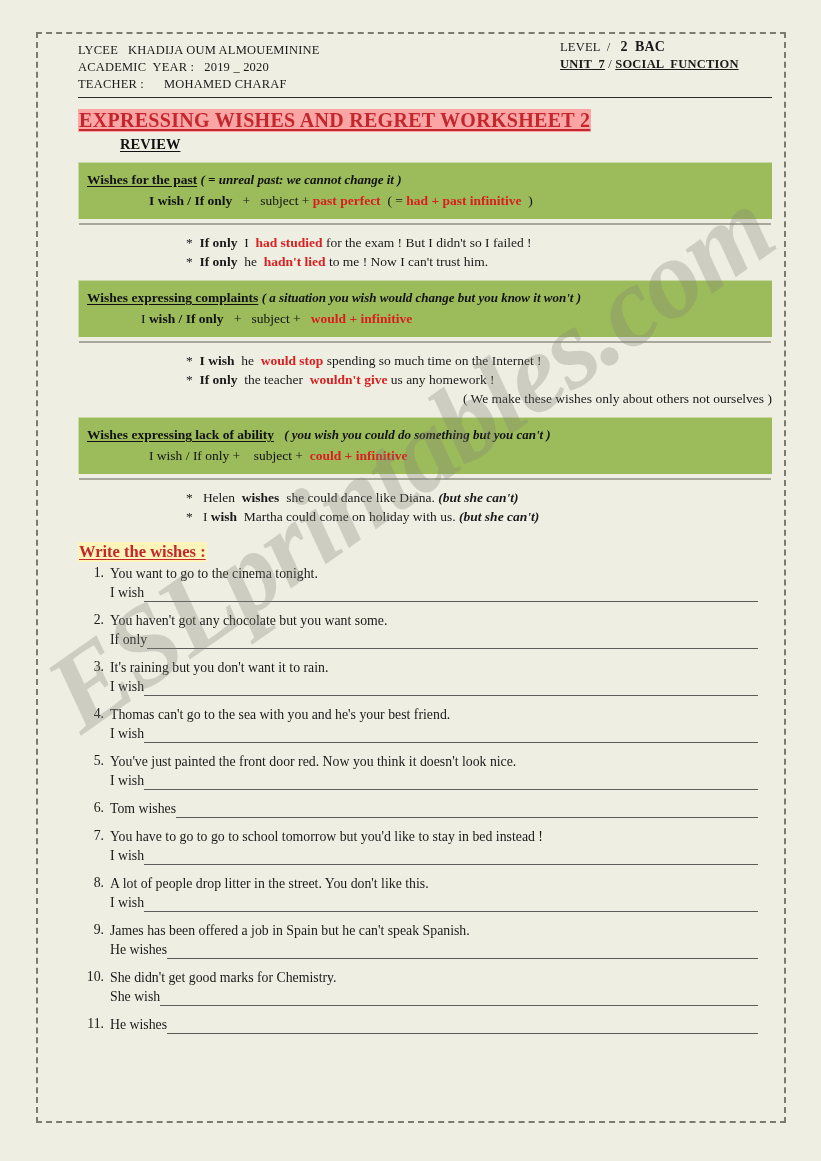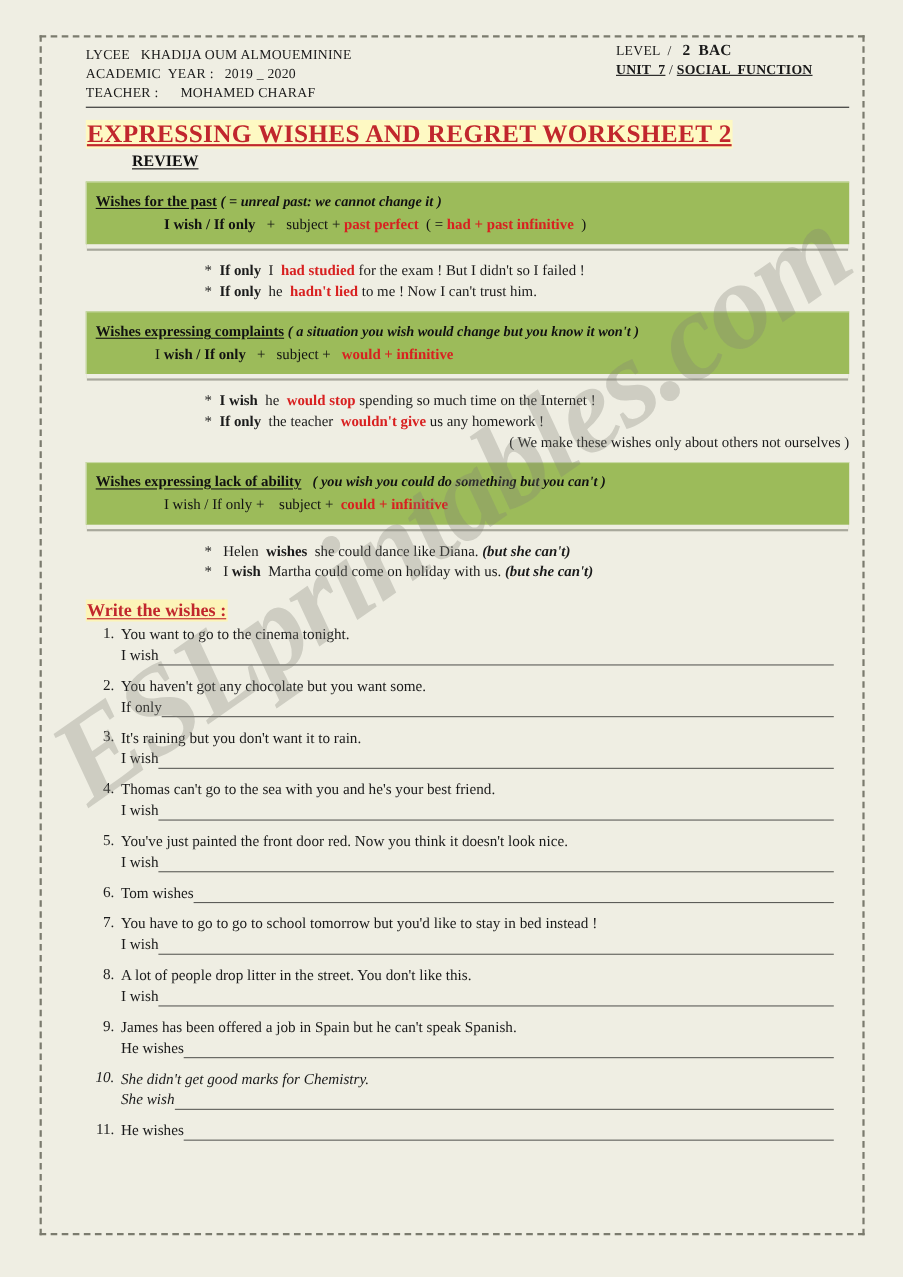--- a/index.html
+++ b/index.html
@@ -76,24 +76,24 @@
   .u { text-decoration: underline; }
   .hdr-rule {
     border-bottom: 1.6px solid #2a2a2a;
     margin-top: 3px;
     width: 100%;
   }
 
   
   .worksheet-title {
     margin-top: 11px;
-    font-size: 23px;
+    font-size: 20px;
     font-weight: bold;
     color: #c1272d;
-    background: #fef9c3;
+    background: #fca5a5;
     display: inline-block;
     text-decoration: underline;
     text-underline-offset: 2px;
     letter-spacing: 0.3px;
     padding: 0 1px;
   }
   .review-title {
     margin-top: 4px;
     margin-left: 42px;
     font-size: 14.5px;
@@ -195,21 +195,21 @@
     margin-top: 1px;
   }
   .ans-lead { white-space: nowrap; flex: 0 0 auto; }
   .ans-line {
     flex: 1 1 auto;
     border-bottom: 1.1px solid #5c5c58;
     height: 14px;
     margin-left: 0px;
     margin-right: 14px;
   }
-  li.tight { margin-bottom: 0px; font-style: italic; }
+  li.tight { margin-bottom: 0px; }
 </style>
 </head>
 <body>
 
 <div id="watermark">
   <div class="wm-text">ESLprintables.com</div>
 </div>
 
 <div id="page-frame"></div>
 

